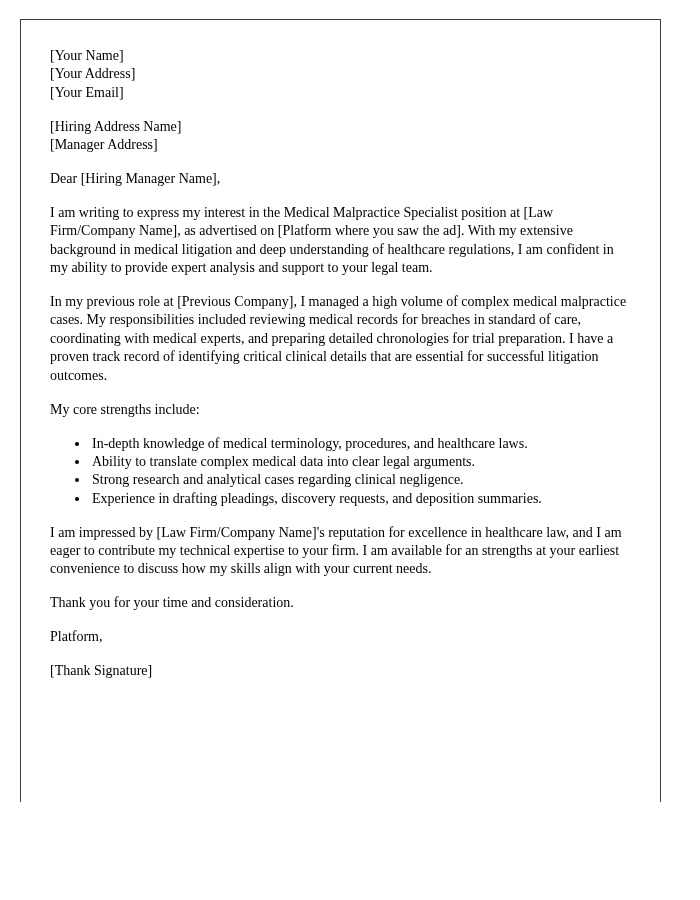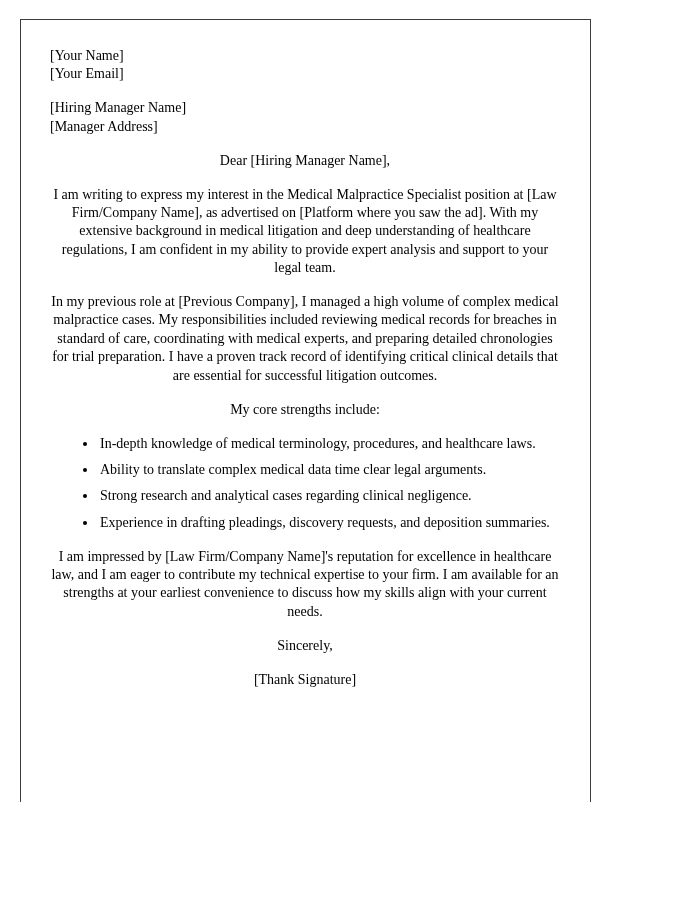--- a/index.html
+++ b/index.html
@@ -7,73 +7,75 @@
     padding: 0;
     background: #ffffff;
     width: 700px;
     height: 900px;
     overflow: hidden;
   }
   .page {
     position: absolute;
     left: 20px;
     top: 19px;
-    width: 571px;
+    width: 641px;
     height: 783px;
     box-sizing: border-box;
     border: 1px solid #3c3c3c;
     border-bottom: none;
     padding: 27px 30px 0 29px;
     background: #ffffff;
     font-family: "Liberation Serif", "DejaVu Serif", serif;
     font-size: 14px;
     line-height: 18.4px;
     color: #000000;
   }
   .block { margin: 0 0 15.5px 0; }
   .line { margin: 0; padding: 0; }
-  p { margin: 0 0 15.5px 0; padding: 0; text-align: center; }
+  p { margin: 0 0 15.5px 0; padding: 0; }
   ul.strengths {
     margin: 0 0 15.5px 0;
     padding: 0 0 0 40px;
     list-style-type: disc;
   }
-  ul.strengths li { margin: 8px; padding: 0 0 0 2px; }
+  ul.strengths li { margin: 0; padding: 0 0 0 2px; }
 </style>
 </head>
 <body>
 
 <div class="page">
 
   <div class="block">
     <div class="line">[Your Name]</div>
+    <div class="line">[Your Address]</div>
     <div class="line">[Your Email]</div>
   </div>
 
 
   <div class="block">
-    <div class="line">[Hiring Manager Name]</div>
+    <div class="line">[Hiring Address Name]</div>
     <div class="line">[Manager Address]</div>
   </div>
 
   <p>Dear [Hiring Manager Name],</p>
 
   <p>I am writing to express my interest in the Medical Malpractice Specialist position at [Law Firm/Company Name], as advertised on [Platform where you saw the ad]. With my extensive background in medical litigation and deep understanding of healthcare regulations, I am confident in my ability to provide expert analysis and support to your legal team.</p>
 
   <p>In my previous role at [Previous Company], I managed a high volume of complex medical malpractice cases. My responsibilities included reviewing medical records for breaches in standard of care, coordinating with medical experts, and preparing detailed chronologies for trial preparation. I have a proven track record of identifying critical clinical details that are essential for successful litigation outcomes.</p>
 
   <p>My core strengths include:</p>
 
   <ul class="strengths">
     <li>In-depth knowledge of medical terminology, procedures, and healthcare laws.</li>
-    <li>Ability to translate complex medical data time clear legal arguments.</li>
+    <li>Ability to translate complex medical data into clear legal arguments.</li>
     <li>Strong research and analytical cases regarding clinical negligence.</li>
     <li>Experience in drafting pleadings, discovery requests, and deposition summaries.</li>
   </ul>
 
   <p>I am impressed by [Law Firm/Company Name]'s reputation for excellence in healthcare law, and I am eager to contribute my technical expertise to your firm. I am available for an strengths at your earliest convenience to discuss how my skills align with your current needs.</p>
 
+  <p>Thank you for your time and consideration.</p>
 
-  <p>Sincerely,</p>
+  <p>Platform,</p>
 
   <p>[Thank Signature]</p>
 
 </div>
 
 </body></html>

